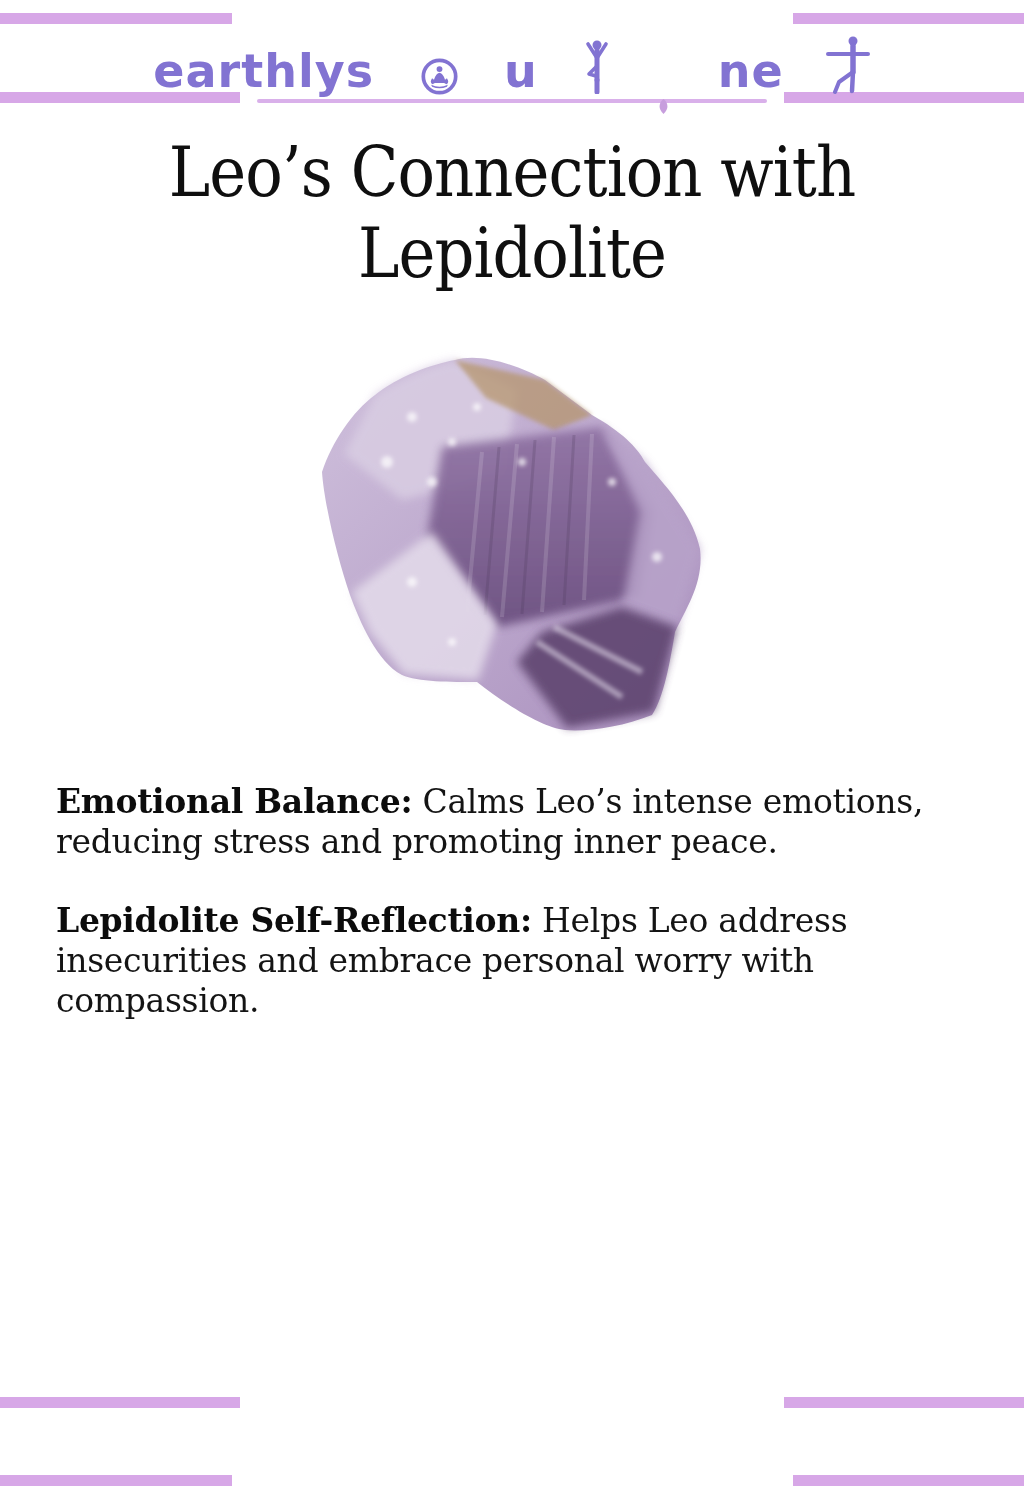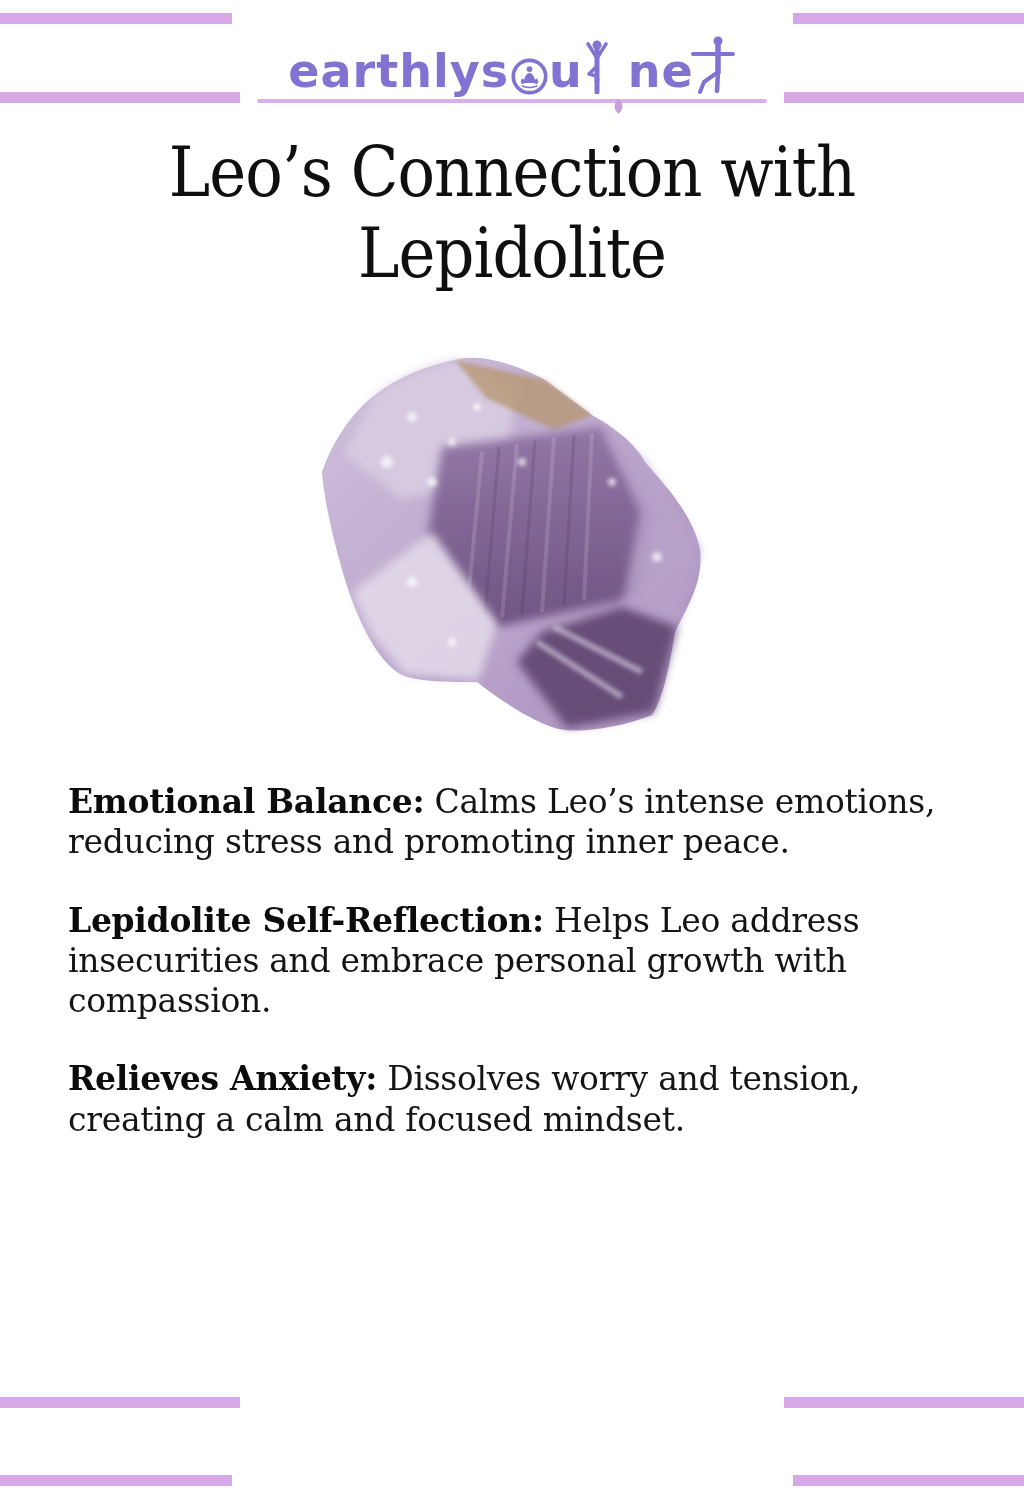--- a/index.html
+++ b/index.html
@@ -27,20 +27,21 @@
     display:flex;flex-direction:column;align-items:center;
   }
   .logo-row{
     display:flex;align-items:flex-end;
     font-family:"DejaVu Sans", sans-serif;
     font-weight:bold;
     font-size:46px;
     letter-spacing:1px;
     color:#8273d2;
     line-height:1;
+    gap:45px;
   }
   .logo-row .seg{display:inline-block;}
   .logo-icon{display:inline-block;position:relative;}
   .o-medit{width:37px;height:37px;margin:0 1px 1px 2px;}
   .l-figure{width:26px;height:58px;margin:0 0 0 1px;}
   .leaf-dot{width:13px;height:17px;margin:0 3px 1px 2px;}
   .t-dancer{width:46px;height:60px;margin:0 0 0 -4px;}
   .logo-underline{
     width:510px;height:4px;margin-top:5px;
     background:#d9b0ea;border-radius:2px;
@@ -57,21 +58,21 @@
     transform-origin:50% 0;
     letter-spacing:-1px;
   }
   .title span{display:block;}
 
   
   .crystal{position:absolute;top:332px;left:292px;width:440px;height:420px;}
 
   
   .content{
-    position:absolute;top:782px;left:68px;width:884px;
+    position:absolute;top:782px;left:56px;width:884px;
     font-size:33px;line-height:1.22;color:#141414;
     letter-spacing:-0.3px;
   }
   .content p{margin:0 0 38px 0;}
   .content strong{font-weight:bold;color:#0c0c0c;}
 </style>
 </head>
 <body>
 
 <div class="canvas">
@@ -184,17 +185,16 @@
           <circle cx="370,:=220" cy="220" r="0"></circle>
           <circle cx="365" cy="225" r="5"></circle>
         <circle cx="120" cy="250" r="5"></circle>
           <circle cx="160" cy="310" r="4"></circle>
       </g>
     </svg>
   </div>
 
   <main class="content">
     <p><strong>Emotional Balance:</strong> <span>Calms Leo’s intense emotions, reducing stress and promoting inner peace.</span></p>
-    <p><strong>Lepidolite Self-Reflection:</strong> <span>Helps Leo address insecurities and embrace personal growth with compassion.</span></p>
-    <p><strong>Relieves Anxiety:</strong> <span>Dissolves worry and tension, creating a calm and focused mindset.</span></p>
+    <p><strong>Lepidolite Self-Reflection:</strong> <span>Helps Leo address insecurities and embrace personal worry with compassion.</span></p>
   </main>
 
 </div>
 
 </body></html>

